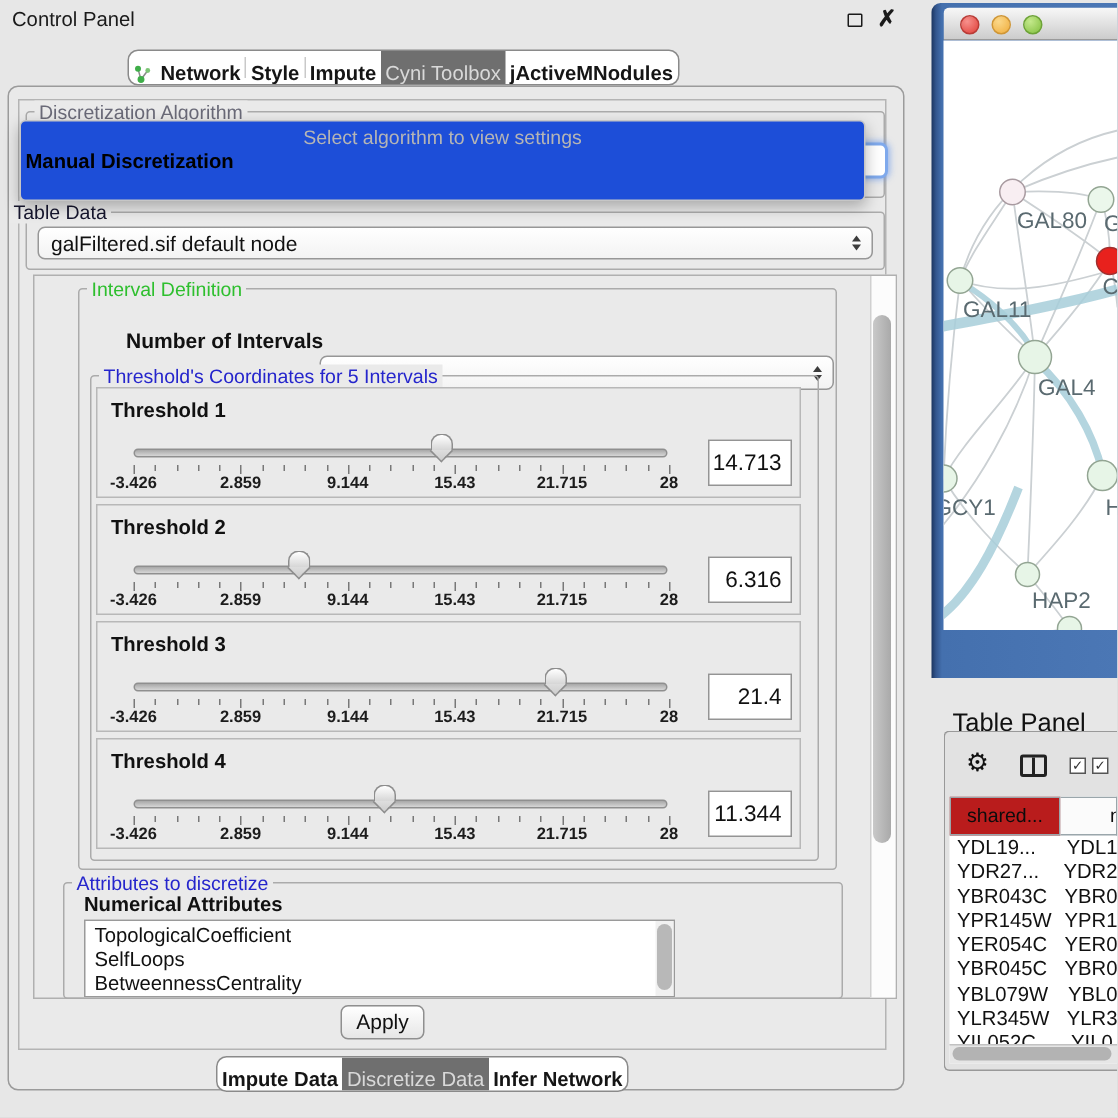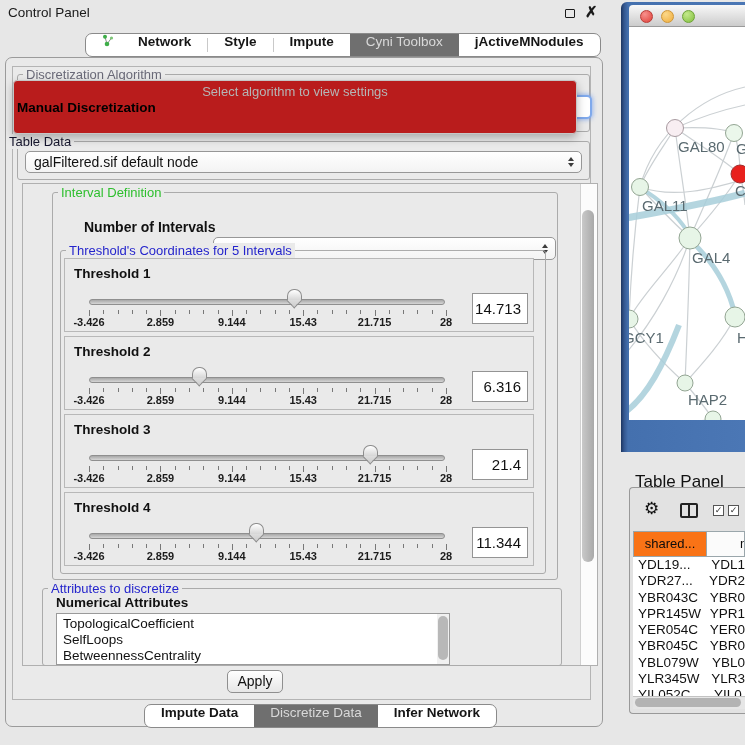--- a/index.html
+++ b/index.html
@@ -13,37 +13,37 @@
   
   .cp-title{ left:8px; top:5px; font-size:13.5px; color:#1a1a1a; }
   .float-btn{ left:565px; top:9px; width:10px; height:9px; border:1.5px solid #1a1a1a; border-radius:1px; }
   .close-btn{ left:585px; top:3px; font-size:15px; font-weight:700; color:#1a1a1a; }
 
   
   .tabs{ display:flex; align-items:stretch; height:24px; background:#fff;
          border:1px solid #8a8a8a; border-radius:7px; overflow:hidden; }
   .top-tabs{ left:85px; top:33px; }
   .bottom-tabs{ left:144px; top:704px; }
-  .tab{ padding:0 16px; font-size:13.5px; font-weight:700; display:flex; align-items:flex-start; gap:23px; color:#151515; cursor:default; }
+  .tab{ padding:0 3px; font-size:13.5px; font-weight:700; display:flex; align-items:flex-end; gap:5px; color:#151515; cursor:default; }
   .tab.selected{ background:#6f6f6f; color:#d9d9d9; font-weight:400; }
   .tab-sep{ width:1px; background:#c9c9c9; margin:4px 0; }
 
   
   .outer-panel{ left:5px; top:57px; width:598px; height:670px; border:1px solid #9b9b9b; border-radius:7px; background:#e9e9e9; }
   .inner-panel{ left:12px; top:66px; width:579px; height:634px; border:1px solid #b4b4b4; background:#eaeaea; }
 
   .group{ border:1px solid #ababab; border-radius:3px; }
   .group-label{ font-size:13px; background:#eaeaea; padding:0 3px; white-space:nowrap; }
 
   .disc-group{ left:17px; top:74px; width:573px; height:58px; }
   .disc-label{ left:23px; top:67px; color:#6a6a78; }
   .focus-frag{ left:556px; top:95px; width:36px; height:24px; border-radius:5px; background:#fff;
                border:2px solid #7fa9ec; box-shadow:0 0 4px 1px rgba(110,155,235,.65); }
 
-  .popup{ left:13px; top:80px; width:564px; height:54px; background:#b91c1c; z-index:6;
+  .popup{ left:13px; top:80px; width:564px; height:54px; background:#1d4ed8; z-index:6;
           border:1px solid #c6c6c6; border-radius:4px; box-shadow:0 4px 10px rgba(0,0,0,.28); }
   .popup-hint{ height:18px; padding-top:3px; text-align:center; font-size:13px; color:#b5b5b5; }
   .popup-opt{ height:17px; line-height:17px; padding-left:3px; font-size:13.5px; color:#000; }
   .popup-opt.bold{ font-weight:700; }
 
   .td-group{ left:17px; top:141px; width:573px; height:39px; }
   .td-label{ left:6px; top:134px; color:#16162e; }
 
   .combo{ background:linear-gradient(#ffffff,#f3f3f3); border:1px solid #979797; border-radius:5px;
           display:flex; align-items:center; font-size:14px; padding-left:8px; position:relative; }
@@ -111,21 +111,21 @@
   .table-panel{ left:629px; top:487px; width:116px; height:227px; background:#e2e2e2;
                 border:1px solid #999; border-right:none; border-radius:4px 0 0 4px; }
   .gear{ left:644px; top:498px; font-size:17px; color:#111; }
   .split-icon{ left:680px; top:503px; width:18px; height:15px; border:2px solid #222; border-radius:2px; }
   .split-icon:after{ content:""; position:absolute; left:6px; top:0; width:2px; height:11px; background:#222; }
   .cb{ width:11px; height:11px; border:1.5px solid #555; background:#fff; font-size:9px; line-height:9px; text-align:center; color:#333; }
   .cb1{ left:713px; top:505px; } .cb2{ left:728px; top:505px; }
   .tbl{ left:633px; top:531px; width:112px; height:178px; background:#fff; overflow:hidden; }
   .tbl-head{ display:flex; height:26px; }
   .th-cell{ border:1px solid #9aa6ab; font-size:13px; line-height:24px; text-align:center; color:#0c0c0c; overflow:hidden; white-space:nowrap; }
-  .th-cell.sel{ width:74px; background:#f97316; }
+  .th-cell.sel{ width:74px; background:#b91c1c; }
   .th-cell.plain{ flex:1; background:#fbfbfb; border-left:none; text-align:left; padding-left:33px; }
   .tbl-row{ display:flex; height:16.3px; font-size:13.5px; line-height:16px; white-space:nowrap; }
   .tbl-row .c1{ width:74px; padding-left:5px; }
   .tbl-row .c2{ flex:1; padding-left:7px; }
   .hscroll{ left:633px; top:696px; width:112px; height:13px; background:#e6e6e6; border-top:1px solid #c2c2c2; }
   .hthumb{ left:635px; top:698px; width:106px; height:9px; border-radius:4.5px; background:#b3b3b3; }
 </style>
 </head>
 <body>
 

